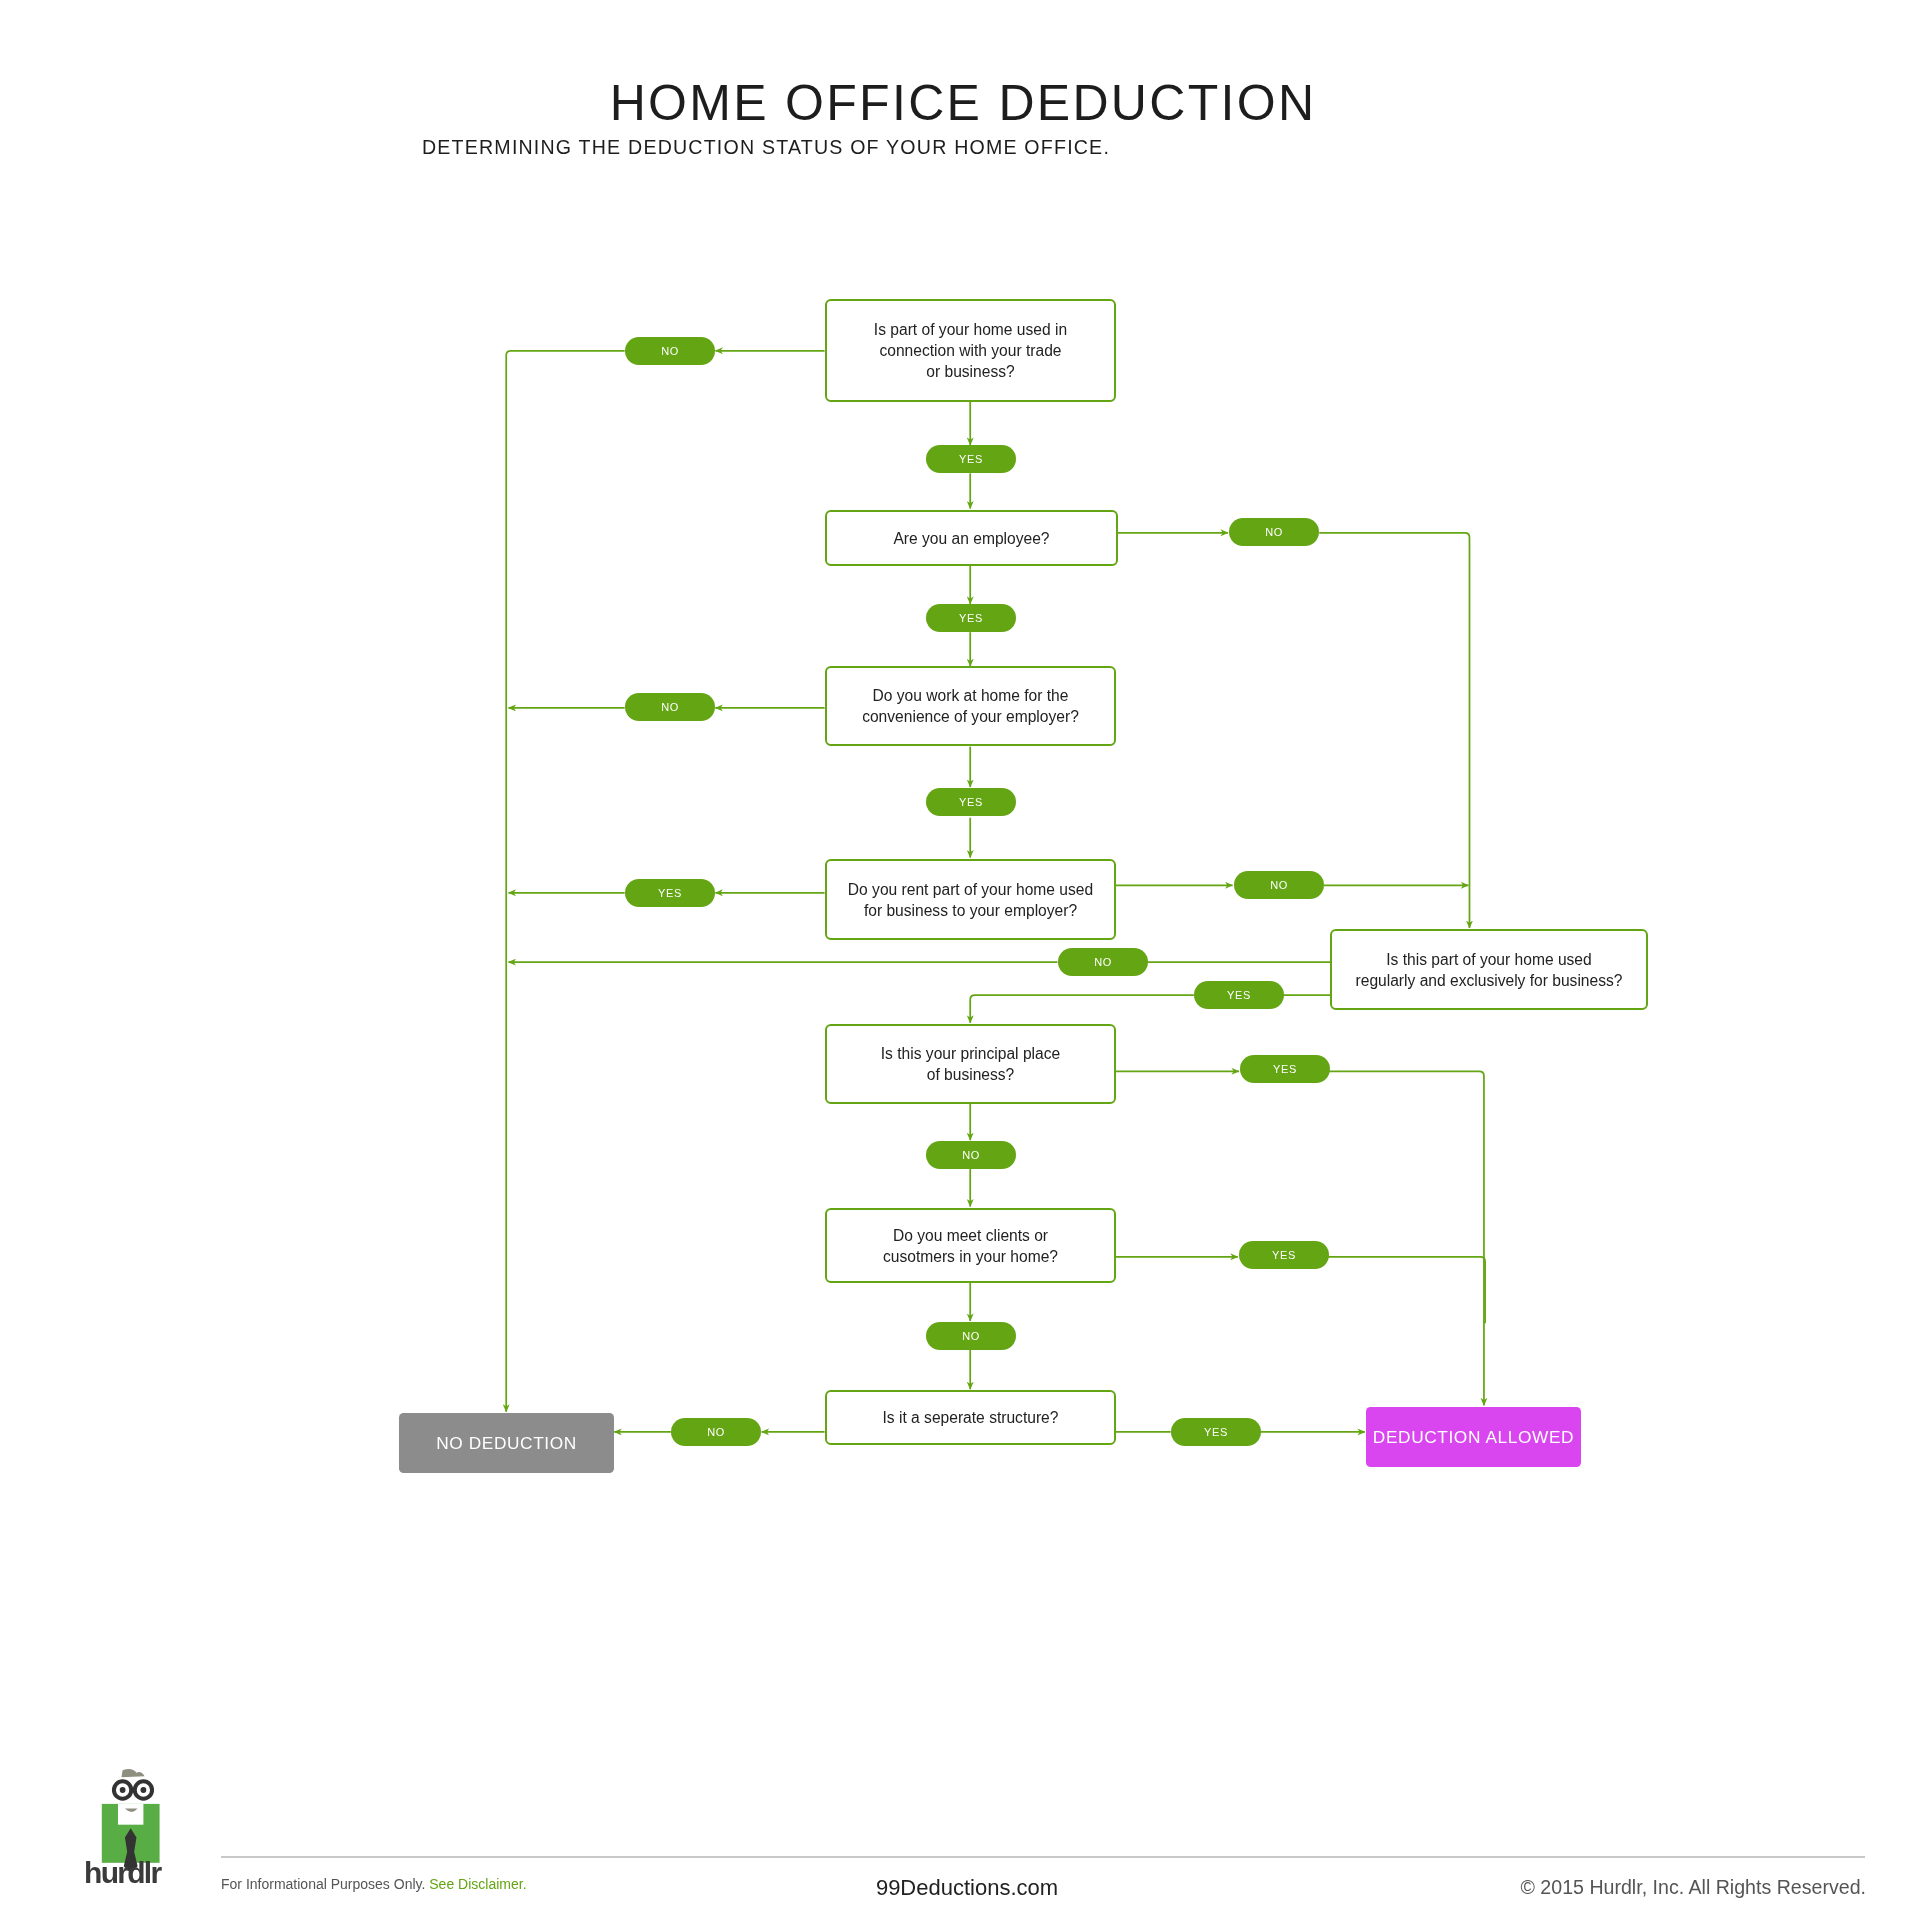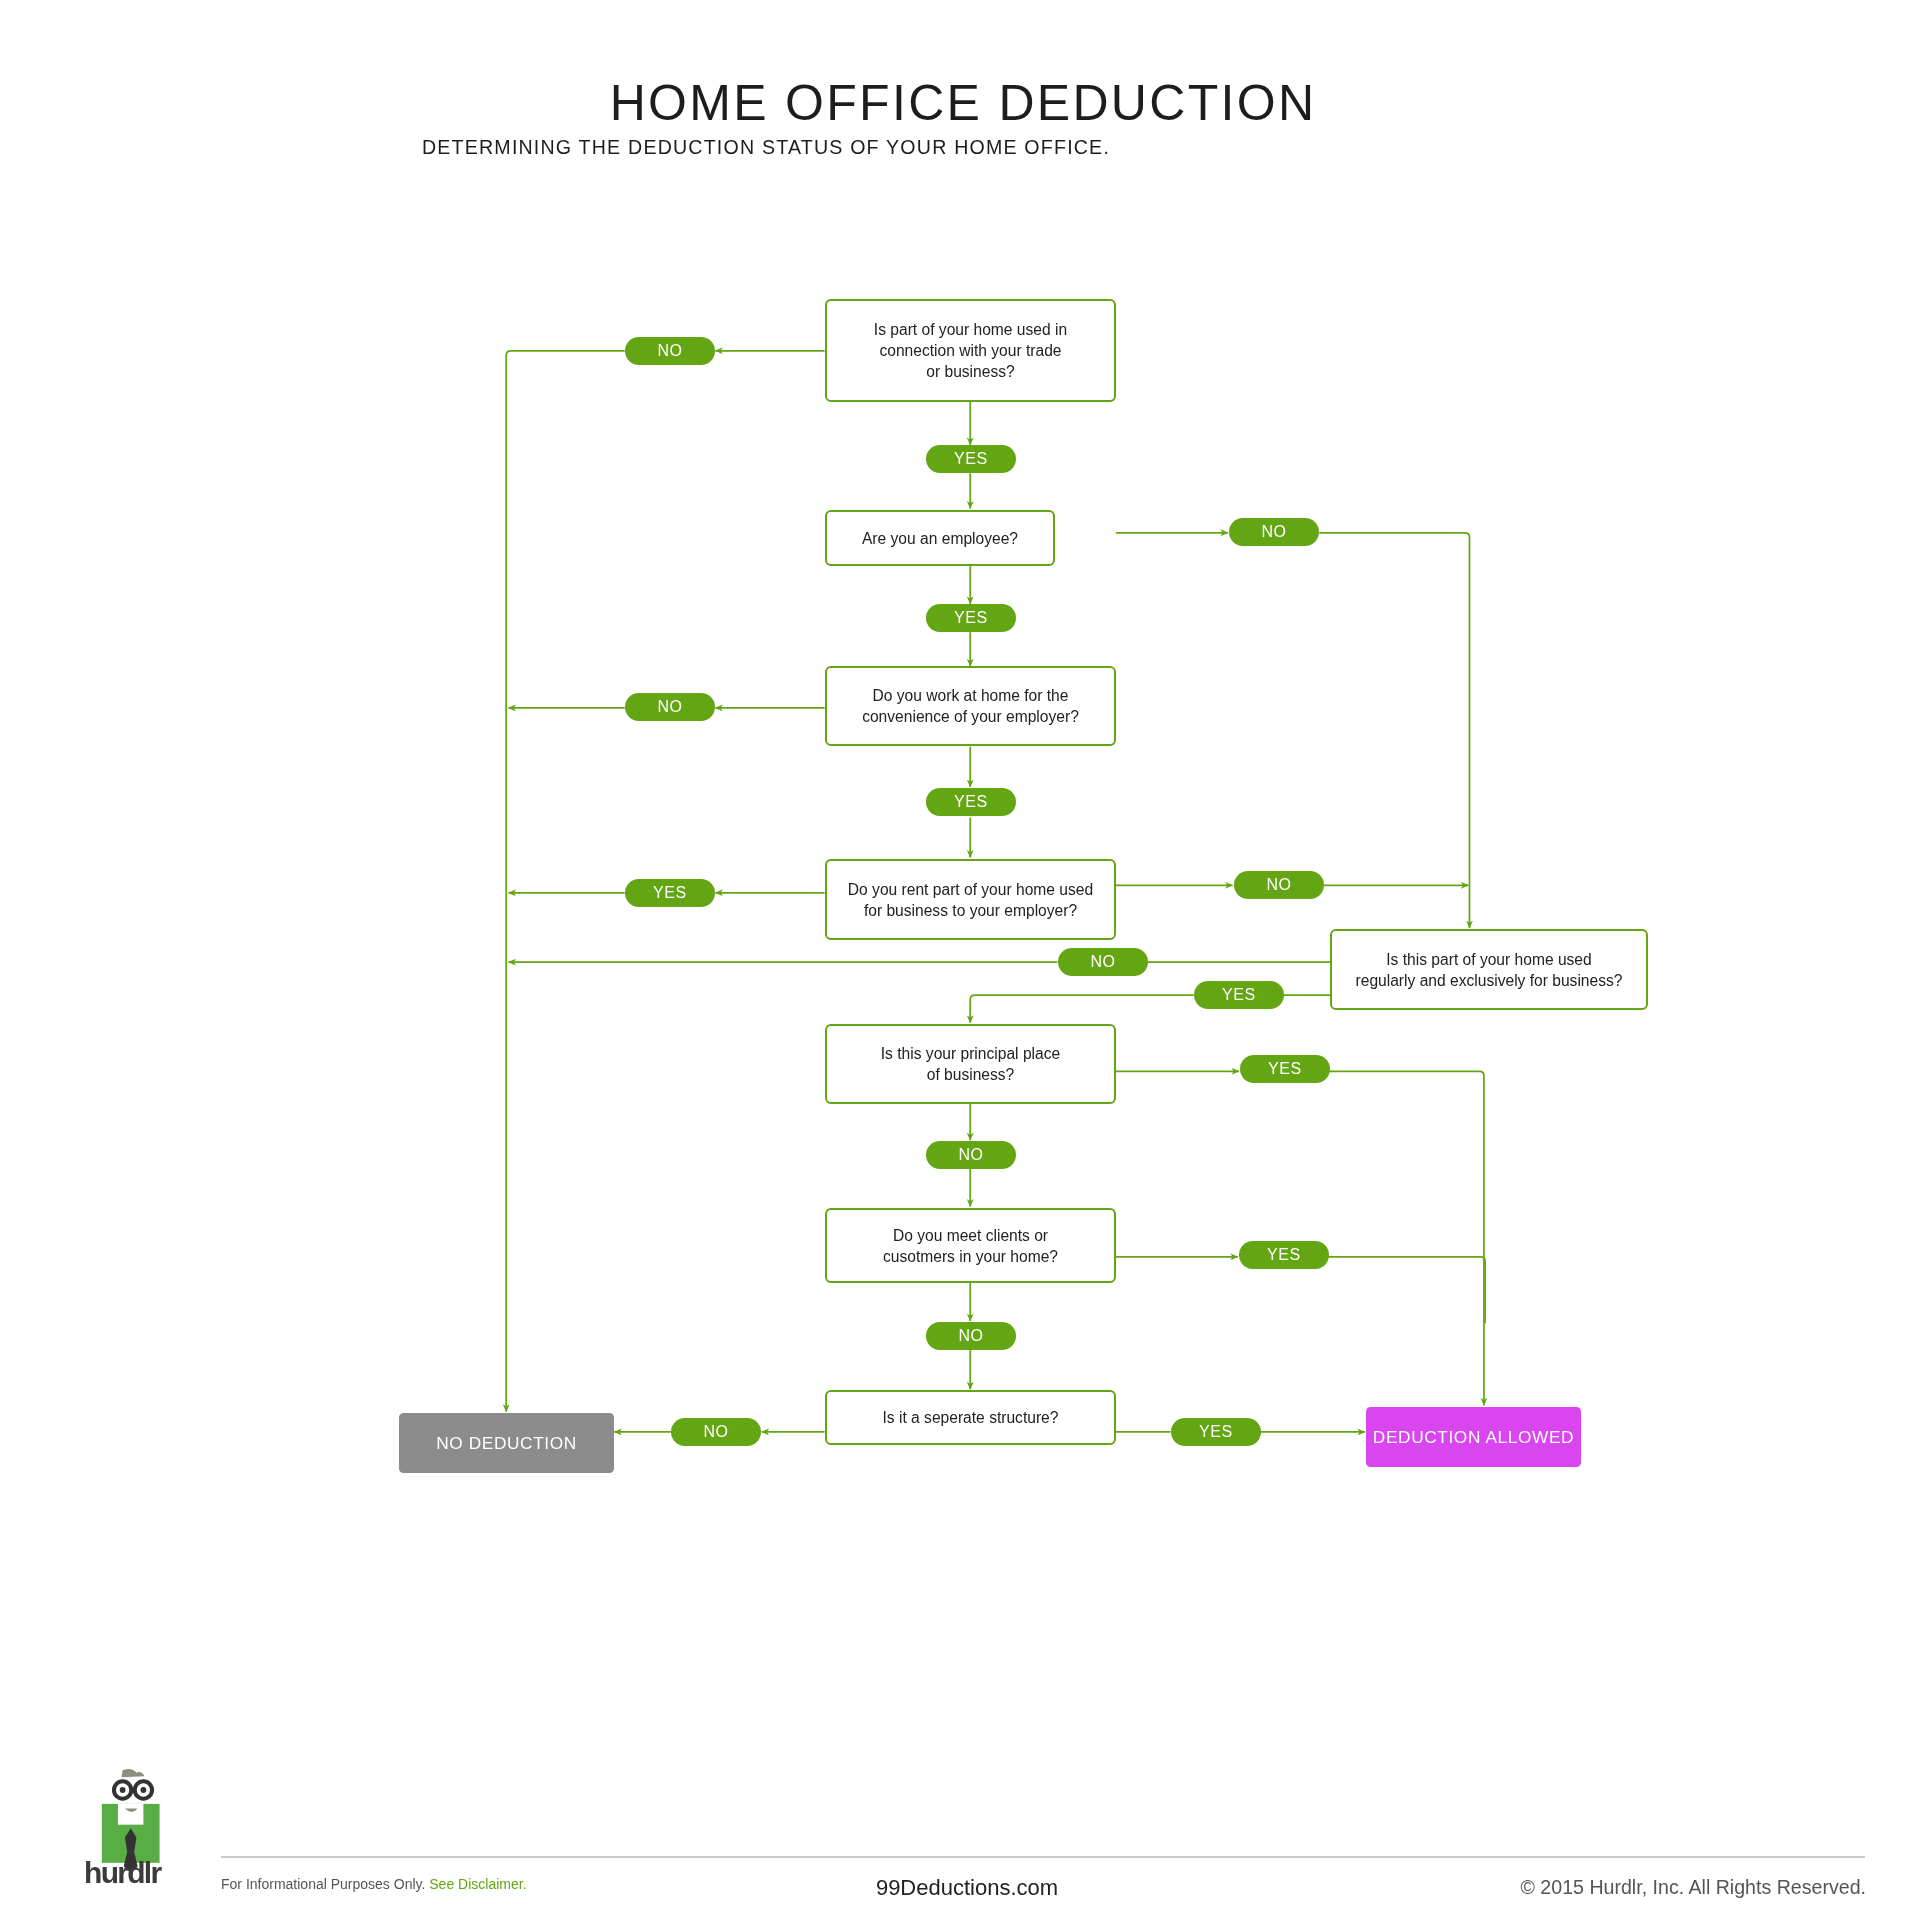--- a/index.html
+++ b/index.html
@@ -1,21 +1,21 @@
 <!DOCTYPE html>
 <html style="font-size:9.2px"><head>
 <meta charset="utf-8">
 <style>
   html, body { margin:0; padding:0; background:#ffffff; }
   body { width:1926px; height:1926px; position:relative; overflow:hidden; font-family:"Liberation Sans", sans-serif; }
   .title { position:absolute; left:0; width:1926px; top:74px; text-align:center; font-size:50px; font-weight:300; letter-spacing:2.3px; color:#1d1d1d; }
   .subtitle { position:absolute; left:0; width:1532px; top:136px; text-align:center; font-size:19.6px; letter-spacing:1.2px; color:#1d1d1d; }
   svg.wires { position:absolute; left:0; top:0; }
   .qbox { position:absolute; box-sizing:border-box; border:2.9px solid #63a513; border-radius:5.8px; background:#fff; display:flex; align-items:center; justify-content:center; text-align:center; font-size:15.6px; line-height:21px; color:#222; padding:0 11.6px; white-space:pre-line; }
-  .pill { position:absolute; box-sizing:border-box; background:#63a513; color:#fff; border-radius:15px; display:flex; align-items:center; justify-content:center; font-size:16px; letter-spacing:0.6px; width:90px; height:28px; }
+  .pill { position:absolute; box-sizing:border-box; background:#63a513; color:#fff; border-radius:15px; display:flex; align-items:center; justify-content:center; font-size:11px; letter-spacing:0.6px; width:90px; height:28px; }
   .term { position:absolute; box-sizing:border-box; color:#fff; border-radius:4.6px; display:flex; align-items:center; justify-content:center; font-size:17.3px; letter-spacing:0.6px; }
   .term.no { background:#8c8c8c; }
   .term.yes { background:#d946ef; }
   .footer-line { position:absolute; left:221px; top:1856px; width:1644px; height:2.3px; background:#c8c8c8; }
   .footer-text { position:absolute; top:1876px; font-size:14px; color:#555; }
   .footer-link { color:#63a513; }
   .site { position:absolute; top:1875px; left:4px; width:1926px; text-align:center; font-size:22px; color:#222; }
   .copyright { position:absolute; top:1876px; right:60px; font-size:19.6px; color:#555; }
   .logo { position:absolute; left:81px; top:1768px; width:104px; height:133px; }
   .logo-word { position:absolute; left:84px; top:1856px; font-size:30px; font-weight:bold; color:#3b3b3b; letter-spacing:-1.7px; }
@@ -70,21 +70,21 @@
     <line x1="1427" y1="2478" x2="1318" y2="2478" marker-end="url(#ah)"></line>
     <line x1="1161" y1="2478" x2="1063" y2="2478" marker-end="url(#ah)"></line>
     <line x1="1931" y1="2478" x2="2026" y2="2478"></line>
     <line x1="2181" y1="2478" x2="2362" y2="2478" marker-end="url(#ah)"></line>
   </g>
 </svg>
 
 <div class="qbox" style="left:825px;top:299px;width:291px;height:103px;">Is part of your home used in
 connection with your trade
 or business?</div>
-<div class="qbox" style="left:825px;top:510px;width:230px;height:56px;">Are you an employee?</div>
+<div class="qbox" style="left:825px;top:510px;width:293px;height:56px;">Are you an employee?</div>
 <div class="qbox" style="left:825px;top:666px;width:291px;height:80px;">Do you work at home for the
 convenience of your employer?</div>
 <div class="qbox" style="left:825px;top:859px;width:291px;height:81px;">Do you rent part of your home used
 for business to your employer?</div>
 <div class="qbox" style="left:1330px;top:929px;width:318px;height:81px;">Is this part of your home used
 regularly and exclusively for business?</div>
 <div class="qbox" style="left:825px;top:1024px;width:291px;height:80px;">Is this your principal place
 of business?</div>
 <div class="qbox" style="left:825px;top:1208px;width:291px;height:75px;">Do you meet clients or
 cusotmers in your home?</div>

